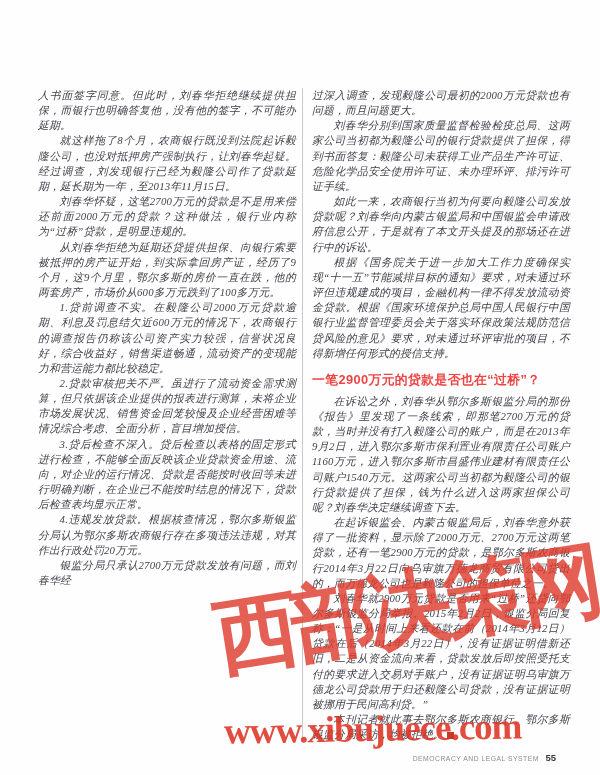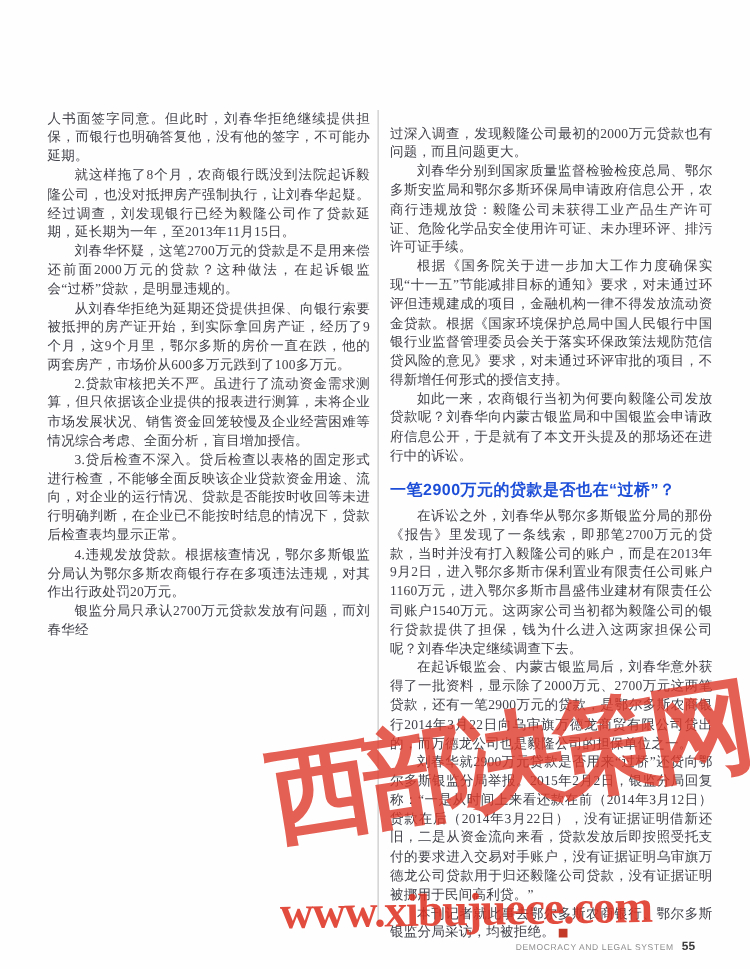--- a/index.html
+++ b/index.html
@@ -5,35 +5,36 @@
   html,body{margin:0;padding:0;}
   body{
     width:600px;height:775px;position:relative;overflow:hidden;
     background:#ffffff;
     font-family:"Liberation Serif","DejaVu Serif",serif;
   }
   .page{position:absolute;inset:0;background:#fefefe;}
   .columns{position:absolute;top:88px;left:38px;}
   .col{width:258px;position:absolute;top:0;}
   .col-left{left:0;}
-  .col-right{left:274px;margin-top:12px;}
+  .col-right{left:274px;}
   .col p{
     margin:0;
     font-size:10.8px;
     line-height:15.15px;
     text-align:justify;
     color:#41414a;
     letter-spacing:0.2px;
+    font-style:italic;
   }
   .col p.indent{text-indent:2em;}
   .col h2{
     font-family:"Liberation Sans","DejaVu Sans",sans-serif;
     font-size:12.8px;
     font-weight:bold;
-    color:#1d4ed8;
+    color:#ef4444;
     margin:11px 0 7px 0;
     letter-spacing:0.4px;
     line-height:15px;
   }
   .divider{
     position:absolute;left:302px;top:88px;width:1px;height:650px;
     background:#c9c9c9;
   }
   .endmark{
     display:inline-block;width:7px;height:7px;background:#c43a28;
@@ -75,33 +76,34 @@
 
 <div class="page">
 
   <div class="divider"></div>
 
   <div class="columns">
 
     <div class="col col-left">
       <p>人书面签字同意。但此时，刘春华拒绝继续提供担保，而银行也明确答复他，没有他的签字，不可能办延期。</p>
       <p class="indent">就这样拖了8个月，农商银行既没到法院起诉毅隆公司，也没对抵押房产强制执行，让刘春华起疑。经过调查，刘发现银行已经为毅隆公司作了贷款延期，延长期为一年，至2013年11月15日。</p>
-      <p class="indent">刘春华怀疑，这笔2700万元的贷款是不是用来偿还前面2000万元的贷款？这种做法，在起诉银监会“过桥”贷款，是明显违规的。</p>
+      <p class="indent">刘春华怀疑，这笔2700万元的贷款是不是用来偿还前面2000万元的贷款？这种做法，银行业内称为“过桥”贷款，是明显违规的。</p>
       <p class="indent">从刘春华拒绝为延期还贷提供担保、向银行索要被抵押的房产证开始，到实际拿回房产证，经历了9个月，这9个月里，鄂尔多斯的房价一直在跌，他的两套房产，市场价从600多万元跌到了100多万元。</p>
+      <p class="indent">1.贷前调查不实。在毅隆公司2000万元贷款逾期、利息及罚息结欠近600万元的情况下，农商银行的调查报告仍称该公司资产实力较强，信誉状况良好，综合收益好，销售渠道畅通，流动资产的变现能力和营运能力都比较稳定。</p>
       <p class="indent">2.贷款审核把关不严。虽进行了流动资金需求测算，但只依据该企业提供的报表进行测算，未将企业市场发展状况、销售资金回笼较慢及企业经营困难等情况综合考虑、全面分析，盲目增加授信。</p>
       <p class="indent">3.贷后检查不深入。贷后检查以表格的固定形式进行检查，不能够全面反映该企业贷款资金用途、流向，对企业的运行情况、贷款是否能按时收回等未进行明确判断，在企业已不能按时结息的情况下，贷款后检查表均显示正常。</p>
       <p class="indent">4.违规发放贷款。根据核查情况，鄂尔多斯银监分局认为鄂尔多斯农商银行存在多项违法违规，对其作出行政处罚20万元。</p>
       <p class="indent">银监分局只承认2700万元贷款发放有问题，而刘春华经</p>
     </div>
 
     <div class="col col-right">
       <p>过深入调查，发现毅隆公司最初的2000万元贷款也有问题，而且问题更大。</p>
-      <p class="indent">刘春华分别到国家质量监督检验检疫总局、鄂尔多斯安监局和鄂尔多斯环保局申请政府信息公开，农商行违规放贷：毅隆公司未获得工业产品生产许可证、危险化学品安全使用许可证、未办理环评、排污许可证手续。</p>
+      <p class="indent">刘春华分别到国家质量监督检验检疫总局、这两家公司当初都为毅隆公司的银行贷款提供了担保，得到书面答复：毅隆公司未获得工业产品生产许可证、危险化学品安全使用许可证、未办理环评、排污许可证手续。</p>
+      <p class="indent">如此一来，农商银行当初为何要向毅隆公司发放贷款呢？刘春华向内蒙古银监局和中国银监会申请政府信息公开，于是就有了本文开头提及的那场还在进行中的诉讼。</p>
       <p class="indent">根据《国务院关于进一步加大工作力度确保实现“十一五”节能减排目标的通知》要求，对未通过环评但违规建成的项目，金融机构一律不得发放流动资金贷款。根据《国家环境保护总局中国人民银行中国银行业监督管理委员会关于落实环保政策法规防范信贷风险的意见》要求，对未通过环评审批的项目，不得新增任何形式的授信支持。</p>
-      <p class="indent">如此一来，农商银行当初为何要向毅隆公司发放贷款呢？刘春华向内蒙古银监局和中国银监会申请政府信息公开，于是就有了本文开头提及的那场还在进行中的诉讼。</p>
       <h2>一笔2900万元的贷款是否也在“过桥”？</h2>
       <p class="indent">在诉讼之外，刘春华从鄂尔多斯银监分局的那份《报告》里发现了一条线索，即那笔2700万元的贷款，当时并没有打入毅隆公司的账户，而是在2013年9月2日，进入鄂尔多斯市保利置业有限责任公司账户1160万元，进入鄂尔多斯市昌盛伟业建材有限责任公司账户1540万元。这两家公司当初都为毅隆公司的银行贷款提供了担保，钱为什么进入这两家担保公司呢？刘春华决定继续调查下去。</p>
       <p class="indent">在起诉银监会、内蒙古银监局后，刘春华意外获得了一批资料，显示除了2000万元、2700万元这两笔贷款，还有一笔2900万元的贷款，是鄂尔多斯农商银行2014年3月22日向乌审旗万德龙商贸有限公司贷出的，而万德龙公司也是毅隆公司的担保单位之一。</p>
       <p class="indent">刘春华就2900万元贷款是否用来“过桥”还贷向鄂尔多斯银监分局举报。2015年2月2日，银监分局回复称：“一是从时间上来看还款在前（2014年3月12日）贷款在后（2014年3月22日），没有证据证明借新还旧，二是从资金流向来看，贷款发放后即按照受托支付的要求进入交易对手账户，没有证据证明乌审旗万德龙公司贷款用于归还毅隆公司贷款，没有证据证明被挪用于民间高利贷。”</p>
       <p class="indent">
         <span>本刊记者就此事去鄂尔多斯农商银行、鄂尔多斯银监分局采访，均被拒绝。</span><span class="endmark"></span>
       </p>
     </div>
 
   </div>

